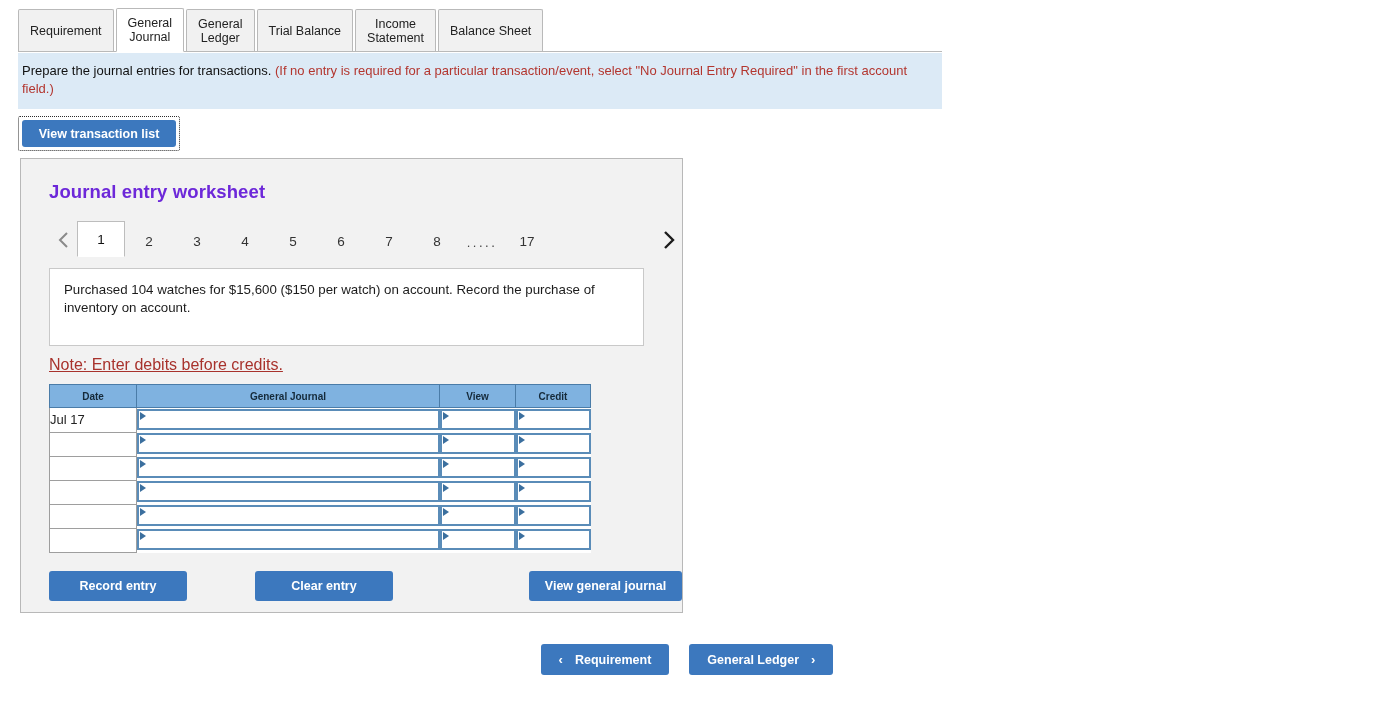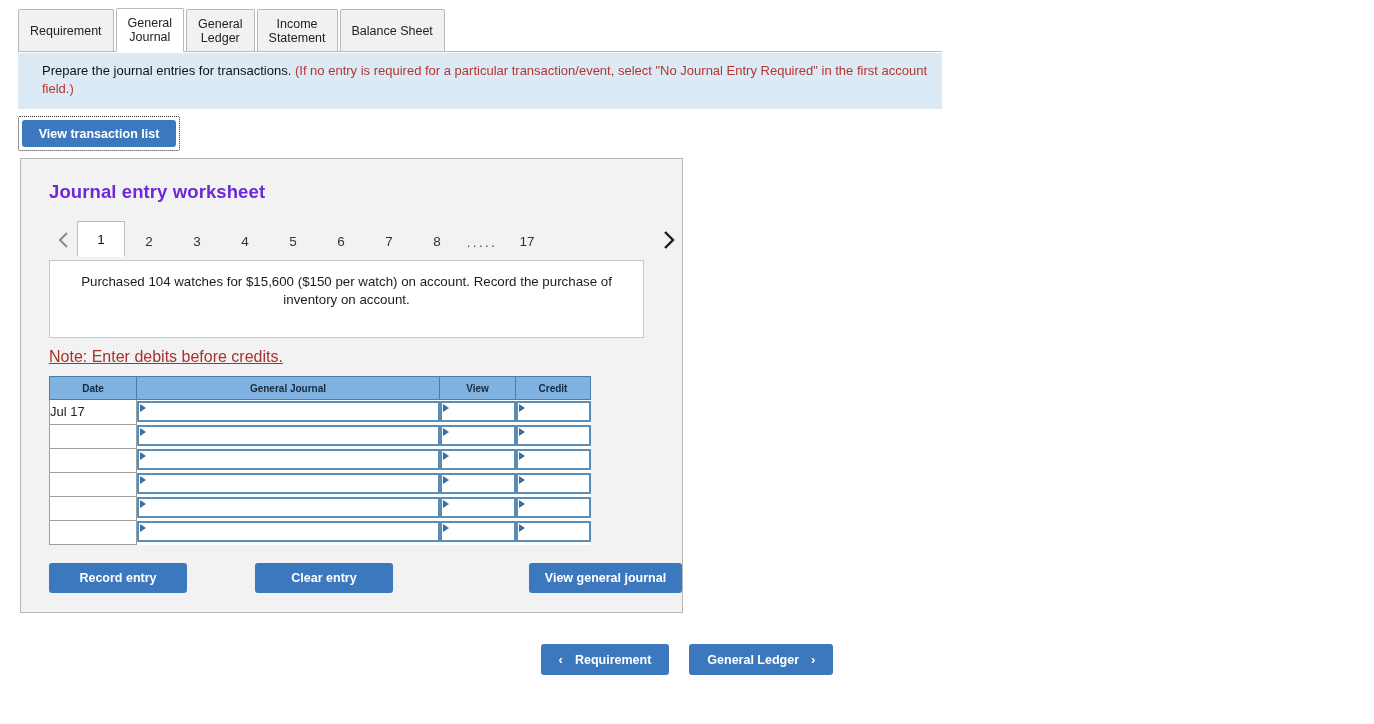--- a/index.html
+++ b/index.html
@@ -58,21 +58,21 @@
   }
 
   
   .banner {
     position: absolute;
     left: 18px;
     top: 53px;
     width: 924px;
     box-sizing: border-box;
     background: #dceaf6;
-    padding: 9px 12px 11px 24px;
+    padding: 9px 12px 11px 4px;
     font-size: 13px;
     line-height: 18px;
   }
   .banner .b-main { color: #111; }
   .banner .b-note { color: #b3362f; }
 
   
   .btn {
     background: #3c78be;
     color: #ffffff;
@@ -174,33 +174,32 @@
     letter-spacing: 2.5px;
     font-size: 13px;
     color: #444;
     height: 30px;
     user-select: none;
   }
   .pg-spacer { flex: 1 1 auto; }
 
   
   .txn-box {
-    margin: 4px 0 0 28px;
+    margin: 12px 0 0 28px;
     width: 595px;
     height: 78px;
     background: #ffffff;
     border: 1px solid #c9c9c9;
     box-sizing: border-box;
     padding: 12px 14px;
     font-size: 13.3px;
     line-height: 18px;
     color: #1c1c1c;
     position: relative;
     z-index: 1;
-    text-align: center;
   }
 
   .note {
     margin: 10px 0 0 28px;
     font-size: 16px;
     color: #a8322c;
     text-decoration: underline;
   }
 
   
@@ -284,20 +283,21 @@
 </style>
 </head>
 <body>
 
 <div class="tabstrip">
   <div class="tab">Requirement</div>
   <div class="tab active">General
 Journal</div>
   <div class="tab">General
 Ledger</div>
+  <div class="tab">Trial Balance</div>
   <div class="tab">Income
 Statement</div>
   <div class="tab">Balance Sheet</div>
 </div>
 
 <div class="banner">
   <span class="b-main">Prepare the journal entries for transactions.</span>
   <span class="b-note">(If no entry is required for a particular transaction/event, select "No Journal Entry Required" in the first account field.)</span>
 </div>
 

